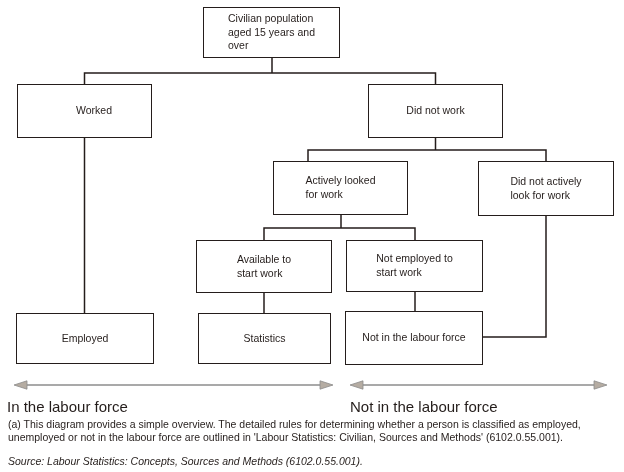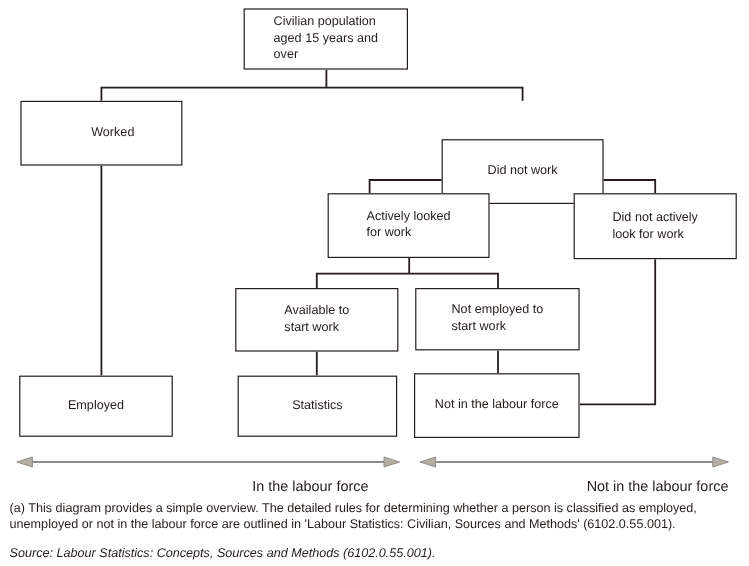--- a/index.html
+++ b/index.html
@@ -26,22 +26,22 @@
     position:absolute;
     background:#ffffff;
     border:1.5px solid var(--line);
     display:flex;align-items:center;justify-content:center;
     font-size:10.5px;line-height:1.3;
     white-space:pre-line;
     color:var(--text);
   }
   .axis-label{
     position:absolute;
-    font-size:12px;
-    text-align:right;
+    font-size:15px;
+    text-align:left;
     color:var(--text);
   }
   .footnote{
     position:absolute;
     left:8px;width:612px;
     font-size:10.5px;line-height:13px;
     color:var(--text);
   }
   .footnote.src{font-style:italic;}
 </style>
@@ -78,35 +78,35 @@
       <polygon class="arrow-head" points="607,385 594,380.8 594,389.2"></polygon>
     </g>
   </svg>
 
   <div class="node" style="left:203px;top:7px;width:137px;height:51px;">Civilian population
 aged 15 years and
 over</div>
 
   <div class="node" style="left:17px;top:84px;width:135px;height:54px;padding-left:19px;">Worked</div>
 
-  <div class="node" style="left:368px;top:84px;width:135px;height:54px;margin-top:32px;">Did not work</div>
+  <div class="node" style="left:368px;top:84px;width:135px;height:54px;">Did not work</div>
 
   <div class="node" style="left:478px;top:161px;width:136px;height:55px;">Did not actively
 look for work</div>
 
   <div class="node" style="left:273px;top:161px;width:135px;height:54px;">Actively looked
 for work</div>
 
   <div class="node" style="left:196px;top:240px;width:136px;height:53px;">Available to
 start work</div>
 
   <div class="node" style="left:346px;top:240px;width:137px;height:52px;">Not employed to
 start work</div>
 
-  <div class="node" style="left:16px;top:313px;width:128px;height:51px;">Employed</div>
+  <div class="node" style="left:16px;top:313px;width:138px;height:51px;">Employed</div>
 
   <div class="node" style="left:198px;top:313px;width:133px;height:51px;">Statistics</div>
 
   <div class="node" style="left:345px;top:311px;width:138px;height:54px;">Not in the labour force</div>
 
   <div class="axis-label" style="left:7px;top:398px;width:300px;">In the labour force</div>
 
   <div class="axis-label" style="left:350px;top:398px;width:257px;">Not in the labour force</div>
 
   <div class="footnote" style="top:418px;">(a) This diagram provides a simple overview. The detailed rules for determining whether a person is classified as employed, unemployed or not in the labour force are outlined in 'Labour Statistics: Civilian, Sources and Methods' (6102.0.55.001).</div>

